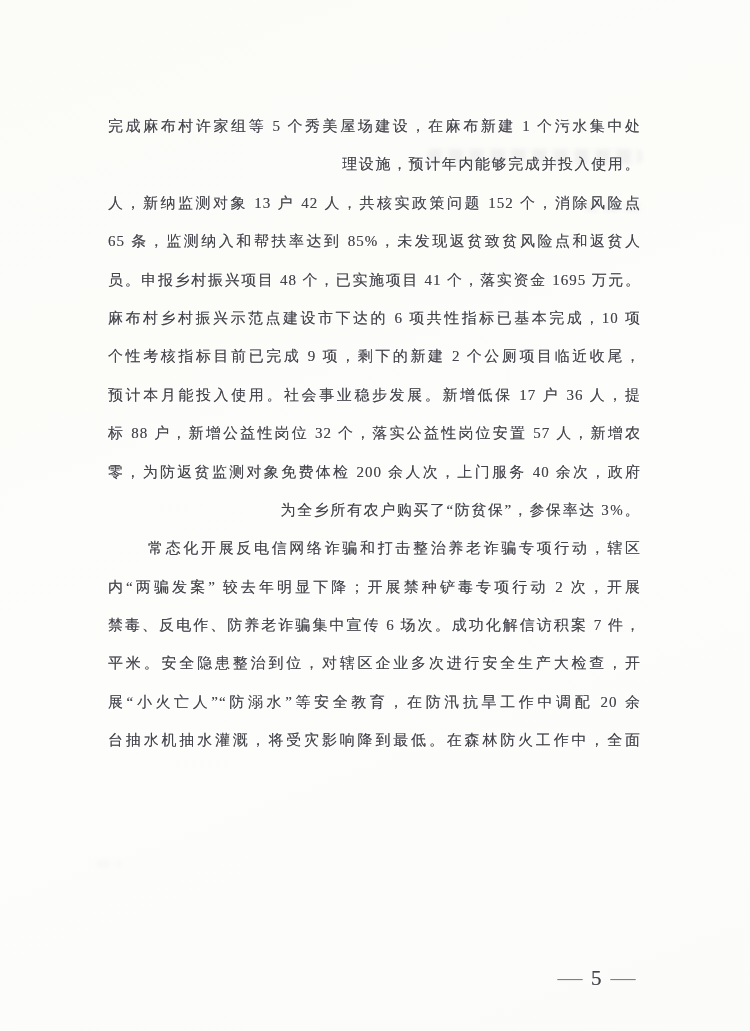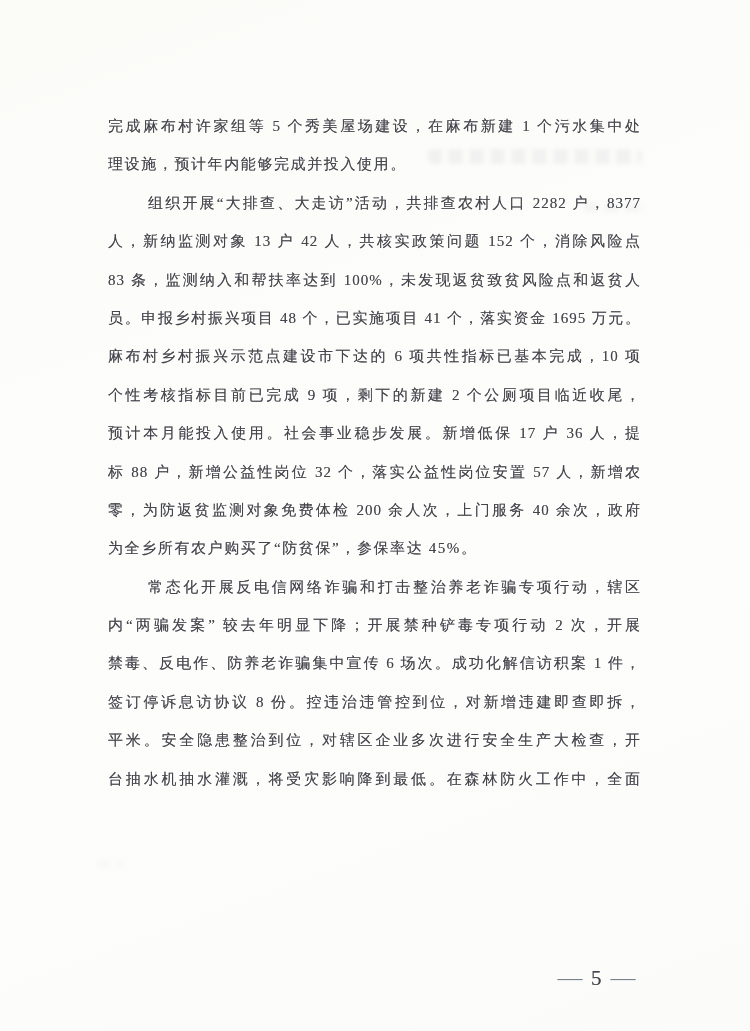--- a/index.html
+++ b/index.html
@@ -25,21 +25,21 @@
     height: 38.4px;
     line-height: 38.4px;
     letter-spacing: 1px;
     white-space: normal;
   }
   .line.f {               
     text-align: justify;
     text-align-last: justify;
   }
   .line.s {               
-    text-align: left;
+    text-align: right;
     letter-spacing: 1.6px;
   }
   .line.ind { padding-left: 40px; }   
 
   
   .smudge {
     position: absolute;
     filter: blur(2px);
     background: repeating-linear-gradient(90deg,
       rgba(128,136,150,0.22) 0 13px,
@@ -76,35 +76,34 @@
 
 <div class="page">
 
   <div class="smudge sm1"></div>
   <div class="smudge sm2"></div>
   <div class="smudge sm3"></div>
 
   <main class="textblock">
     <div class="line f">完成麻布村许家组等 5 个秀美屋场建设，在麻布新建 1 个污水集中处</div>
     <div class="line s">理设施，预计年内能够完成并投入使用。</div>
-    <div class="line f ind">组织开展“大排查、大走访”活动，共排查农村人口 2282 户，8377</div>
     <div class="line f">人，新纳监测对象 13 户 42 人，共核实政策问题 152 个，消除风险点</div>
-    <div class="line f">83 条，监测纳入和帮扶率达到 100%，未发现返贫致贫风险点和返贫人</div>
+    <div class="line f">65 条，监测纳入和帮扶率达到 85%，未发现返贫致贫风险点和返贫人</div>
     <div class="line f">员。申报乡村振兴项目 48 个，已实施项目 41 个，落实资金 1695 万元。</div>
     <div class="line f">麻布村乡村振兴示范点建设市下达的 6 项共性指标已基本完成，10 项</div>
     <div class="line f">个性考核指标目前已完成 9 项，剩下的新建 2 个公厕项目临近收尾，</div>
     <div class="line f">预计本月能投入使用。社会事业稳步发展。新增低保 17 户 36 人，提</div>
     <div class="line f">标 88 户，新增公益性岗位 32 个，落实公益性岗位安置 57 人，新增农</div>
     <div class="line f">零，为防返贫监测对象免费体检 200 余人次，上门服务 40 余次，政府</div>
-    <div class="line s">为全乡所有农户购买了“防贫保”，参保率达 45%。</div>
+    <div class="line s">为全乡所有农户购买了“防贫保”，参保率达 3%。</div>
     <div class="line f ind">常态化开展反电信网络诈骗和打击整治养老诈骗专项行动，辖区</div>
     <div class="line f">内“两骗发案” 较去年明显下降；开展禁种铲毒专项行动 2 次，开展</div>
-    <div class="line f">禁毒、反电作、防养老诈骗集中宣传 6 场次。成功化解信访积案 1 件，</div>
-    <div class="line f">签订停诉息访协议 8 份。控违治违管控到位，对新增违建即查即拆，</div>
+    <div class="line f">禁毒、反电作、防养老诈骗集中宣传 6 场次。成功化解信访积案 7 件，</div>
     <div class="line f">平米。安全隐患整治到位，对辖区企业多次进行安全生产大检查，开</div>
+    <div class="line f">展“小火亡人”“防溺水”等安全教育，在防汛抗旱工作中调配 20 余</div>
     <div class="line f">台抽水机抽水灌溉，将受灾影响降到最低。在森林防火工作中，全面</div>
   </main>
 
   <div class="pagenum">
     <span class="dash">—</span>
     <span class="num">5</span>
     <span class="dash">—</span>
   </div>
 
 </div>

